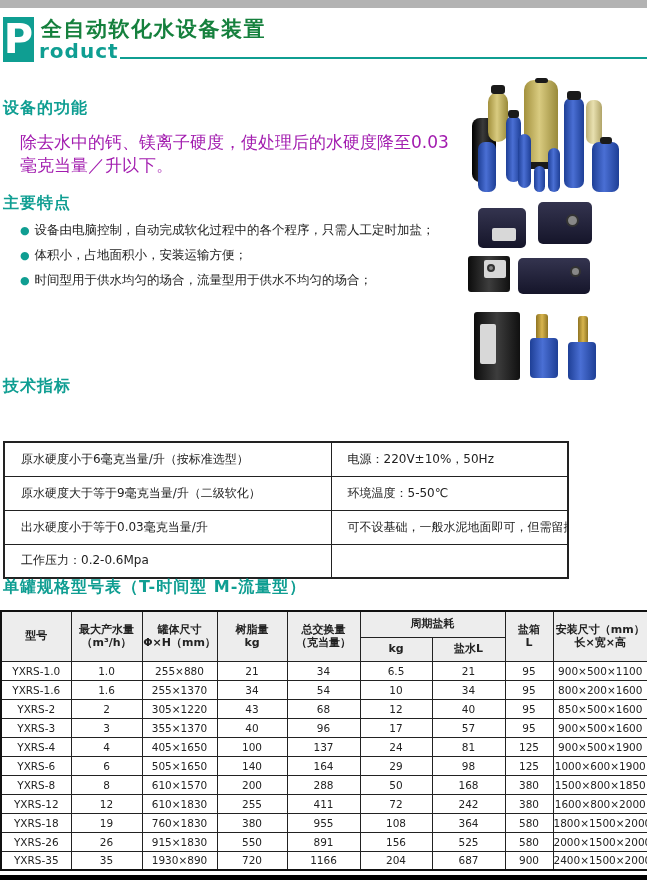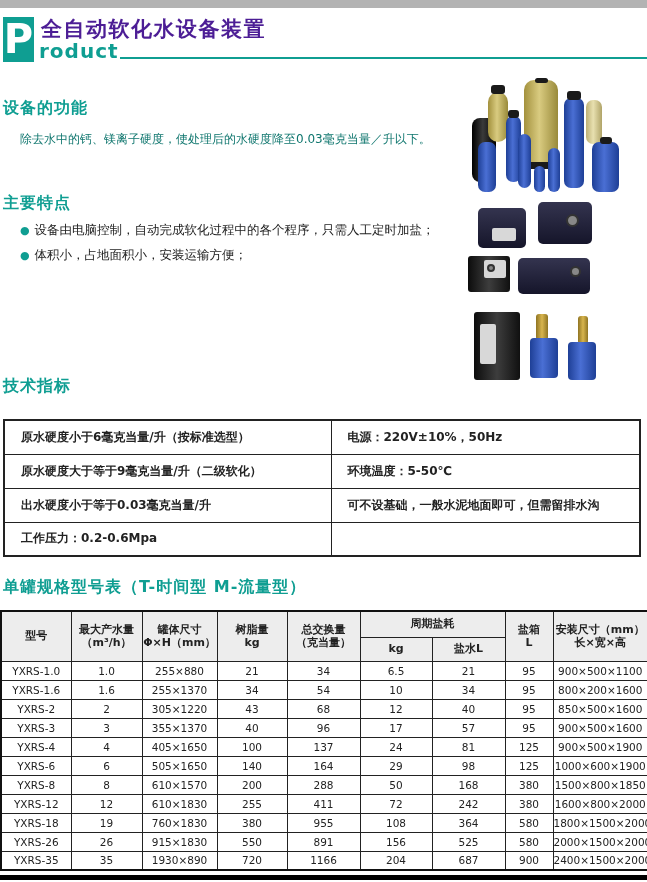--- a/index.html
+++ b/index.html
@@ -6,40 +6,40 @@
   html,body { background:#fff; }
   body {
     position:relative; width:647px; height:882px; overflow:hidden;
     font-family:"DejaVu Sans","Liberation Sans",sans-serif; color:#222;
   }
   .topbar { position:absolute; left:0; top:0; width:647px; height:8px; background:#b3b3b3; }
 
   
   .logo-box { position:absolute; left:3px; top:17px; width:31px; height:45px; background:#0f9e92;
               color:#fff; font-weight:bold; font-size:40px; line-height:44px; text-align:center; }
-  .page-title { position:absolute; left:41px; top:15px; font-size:21px; font-weight:bold; color:#4c1d95; letter-spacing:1.5px;text-align:center; }
+  .page-title { position:absolute; left:41px; top:15px; font-size:21px; font-weight:bold; color:#15803d; letter-spacing:1.5px;text-align:center; }
   .brand-word { position:absolute; left:39px; top:39px; font-size:20px; font-weight:bold; color:#0f9e92; letter-spacing:1px; }
   .header-rule { position:absolute; left:120px; top:57px; width:527px; height:2px; background:#0f9e92; }
 
   
   .sec-heading { position:absolute; left:3px; font-size:16px; font-weight:bold; color:#0f9e92; letter-spacing:1px; }
   .h-function { top:98px; }
   .h-features { top:193px; }
   .h-specs    { top:376px; }
   .h-models   { top:577px; }
 
-  .function-body { position:absolute; left:20px; top:131px; width:430px; font-size:12px; color:#0f766e; }
+  .function-body { position:absolute; left:20px; top:131px; width:430px; font-size:17px; color:#a21caf; }
 
   .features-list { position:absolute; left:20px; top:218px; width:440px; list-style:none; }
   .features-list li { font-size:12.5px; line-height:24px; color:#222; white-space:nowrap; }
   .features-list .dot { color:#0f9e92; font-size:11px; margin-right:5px; }
 
   
-  .specs-table { position:absolute; left:3px; top:419px; width:638px; border-collapse:collapse;
-                 table-layout:fixed; border:2px solid #222;font-weight:bold; }
+  .specs-table { position:absolute; left:3px; top:441px; width:566px; border-collapse:collapse;
+                 table-layout:fixed; border:2px solid #222; }
   .specs-table td { border:1px solid #222; height:34px; font-size:12px; color:#222;
                     padding-left:16px; vertical-align:middle; white-space:nowrap; overflow:hidden; }
   .specs-table td:first-child { width:327px; }
 
   
   .models-table { position:absolute; left:0; top:610px; width:647px; border-collapse:collapse;
                   table-layout:fixed; border:2px solid #111; }
   .models-table th { background:#ededed; border:1px solid #222; font-size:11px; font-weight:bold;
                      color:#222; text-align:center; vertical-align:middle; line-height:1.25; padding:1px 0; }
   .models-table thead tr:first-child th { height:26px; }
@@ -77,20 +77,21 @@
 <div class="brand-word">roduct</div>
 <div class="header-rule"></div>
 
 <div class="sec-heading h-function">设备的功能</div>
 <div class="function-body">除去水中的钙、镁离子硬度，使处理后的水硬度降至0.03毫克当量／升以下。</div>
 
 <div class="sec-heading h-features">主要特点</div>
 <ul class="features-list">
     <li><span class="dot">●</span><span>设备由电脑控制，自动完成软化过程中的各个程序，只需人工定时加盐；</span></li>
     <li><span class="dot">●</span><span>体积小，占地面积小，安装运输方便；</span></li>
+    <li><span class="dot">●</span><span>时间型用于供水均匀的场合，流量型用于供水不均匀的场合；</span></li>
   </ul>
 
 <div class="sec-heading h-specs">技术指标</div>
 <table class="specs-table">
   <tbody>
       <tr>
         <td>原水硬度小于6毫克当量/升（按标准选型）</td>
         <td>电源：220V±10%，50Hz</td>
       </tr>
       <tr>

